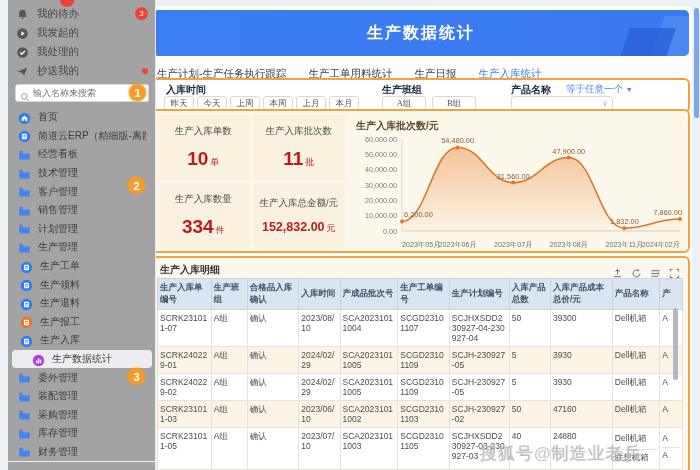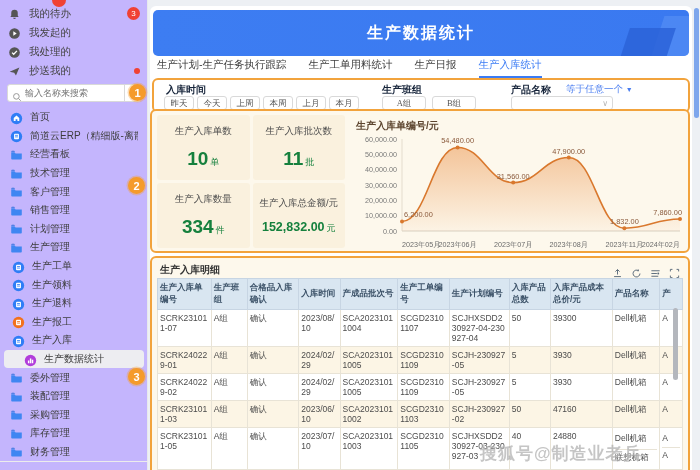--- a/index.html
+++ b/index.html
@@ -1,21 +1,21 @@
 <!DOCTYPE html>
 <html><head>
 <meta charset="utf-8">
 <style>
   * { margin:0; padding:0; box-sizing:border-box; }
   html,body { width:700px; height:470px; overflow:hidden;
     font-family:"Liberation Sans","DejaVu Sans",sans-serif; background:#edf0f4; position:relative; }
 
   
-  .sidebar { position:absolute; left:0; top:0; width:148px; height:470px;
-    background:#c4b5fd; border-right:1px solid #e7e9ed; z-index:2; }
+  .sidebar { position:absolute; left:8px; top:0; width:148px; height:470px;
+    background:#a3a3a3; border-right:1px solid #e7e9ed; z-index:2; }
   .quick-list { position:absolute; top:4px; left:0; width:148px; }
   .quick-item { display:flex; align-items:center; height:19px; padding:0 8px; cursor:pointer; }
   .quick-item .qicon { width:13px; height:13px; margin-right:8px; flex:0 0 13px; }
   .quick-item .qlabel { font-size:10.5px; color:#444; flex:1; }
   .badge { background:#f04134; color:#fff; font-size:8px; border-radius:7px;
     min-width:13px; height:13px; line-height:13px; text-align:center; padding:0 2px; }
   .reddot { width:6px; height:6px; border-radius:50%; background:#f04134; }
   .top-cut-badge { position:absolute; left:52px; top:-7px; width:14px; height:14px;
     border-radius:50%; background:#f04134; }
   .searchwrap { position:absolute; top:84px; left:7px; width:134px; height:18px; display:flex; }
@@ -40,21 +40,21 @@
   .main-scrollbar .thumb { width:5px; height:110px; background:#7ea6ec; border-radius:3px; }
 
   .banner { position:absolute; left:4px; top:10px; width:536px; height:46px; border-radius:5px;
     background:linear-gradient(90deg,#3d7df2,#3a79f0); overflow:hidden; }
   .banner-title { position:absolute; width:100%; text-align:center; top:13px;
     color:#fff; font-size:16px; font-weight:bold; letter-spacing:2px; }
   .deco1,.deco2 { position:absolute; background:#2c63d8; transform:skewX(-18deg); }
   .deco1 { right:18px; top:18px; width:46px; height:30px; opacity:.85; }
   .deco2 { right:-8px; top:6px; width:40px; height:46px; background:#5b93f5; opacity:.55; }
 
-  .tabbar { position:absolute; left:8px; top:58px; width:530px; height:20px; display:flex; }
+  .tabbar { position:absolute; left:8px; top:67px; width:530px; height:20px; display:flex; }
   .tab { font-size:10.5px; color:#3c3c3c; margin-right:22px; padding-bottom:4px; cursor:pointer; white-space:nowrap; }
   .tab.active { color:#3b7cf5; border-bottom:2px solid #3b7cf5; }
 
   .filterbox { position:absolute; left:3px; top:78px; width:538px; height:35px;
     border:2px solid #f2a33c; border-radius:6px; background:#fff; }
   .flabel { position:absolute; top:3px; font-size:10px; font-weight:bold; color:#16243a; }
   .fbtn-row { position:absolute; top:16px; display:flex;font-family:Liberation Serif, serif; }
   .fbtn { height:14px; line-height:12px; font-size:8.5px; color:#555; background:#fff;
     border:1px solid #d9d9d9; border-radius:3px; text-align:center; margin-right:3px; cursor:pointer; }
   .fbtn.time { width:30px; }
@@ -65,21 +65,21 @@
     border-radius:3px; background:#fff; display:flex; align-items:center; justify-content:flex-end;
     padding-right:4px; color:#b5b5b5; font-size:8px; cursor:pointer; }
 
   .statspanel { position:absolute; left:1px; top:109px; width:540px; height:144px;
     border:2px solid #f2a33c; border-radius:6px; background:#fdf8ec; }
   .cardgrid { position:absolute; left:5px; top:4px; width:188px; height:133px;
     display:grid; grid-template-columns:1fr 1fr; grid-template-rows:1fr 1fr; gap:3px; }
   .statcard { background:#faf1de; border-radius:3px; display:flex; flex-direction:column;
     align-items:center; justify-content:center; }
   .statcard .stitle { font-size:9.5px; color:#4c4c4c; margin-bottom:10px; }
-  .statcard .svalue { font-size:19px; font-weight:bold; color:#15803d; }
+  .statcard .svalue { font-size:19px; font-weight:bold; color:#b91c1c; }
   .statcard .svalue.small { font-size:12.5px; }
   .statcard .sunit { font-size:9px; font-weight:normal; margin-left:2px; }
   .chartzone { position:absolute; left:198px; top:2px; width:338px; height:139px; }
   .chart-title { position:absolute; left:6px; top:6px; font-size:10px; color:#5d452f; font-weight:bold; }
   .chart-svg { position:absolute; left:0; top:16px; }
 
   .tablepanel { position:absolute; left:1px; top:256px; width:540px; height:216px;
     border:2px solid #f2a33c; border-radius:6px 6px 0 0; background:#fdf8ec; overflow:hidden; }
   .tp-head { position:absolute; left:8px; top:5px; right:8px; display:flex; align-items:center; }
   .tp-title { font-size:10px; color:#333; font-weight:bold; flex:1; }
@@ -357,21 +357,21 @@
         <div class="statcard">
           <div class="stitle">生产入库数量</div>
           <div class="svalue">334<span class="sunit">件</span></div>
         </div>
         <div class="statcard">
           <div class="stitle">生产入库总金额/元</div>
           <div class="svalue small">152,832.00<span class="sunit">元</span></div>
         </div>
       </div>
     <div class="chartzone">
-      <div class="chart-title">生产入库单编号/元</div>
+      <div class="chart-title">生产入库批次数/元</div>
       <svg class="chart-svg" id="chart-svg" width="338" height="120" viewBox="0 0 338 120">
           <defs>
             <linearGradient id="ag" x1="0" y1="0" x2="0" y2="1">
               <stop offset="0" stop-color="#ec9a56" stop-opacity="0.55"></stop>
               <stop offset="1" stop-color="#ec9a56" stop-opacity="0.05"></stop>
             </linearGradient>
           </defs>
           <text x="47" y="104.5" text-anchor="end" font-size="7.2" fill="#7a7a7a">0.00</text>
           <text x="47" y="89.16666666666667" text-anchor="end" font-size="7.2" fill="#7a7a7a">10,000.00</text>
           <text x="47" y="73.83333333333334" text-anchor="end" font-size="7.2" fill="#7a7a7a">20,000.00</text>

